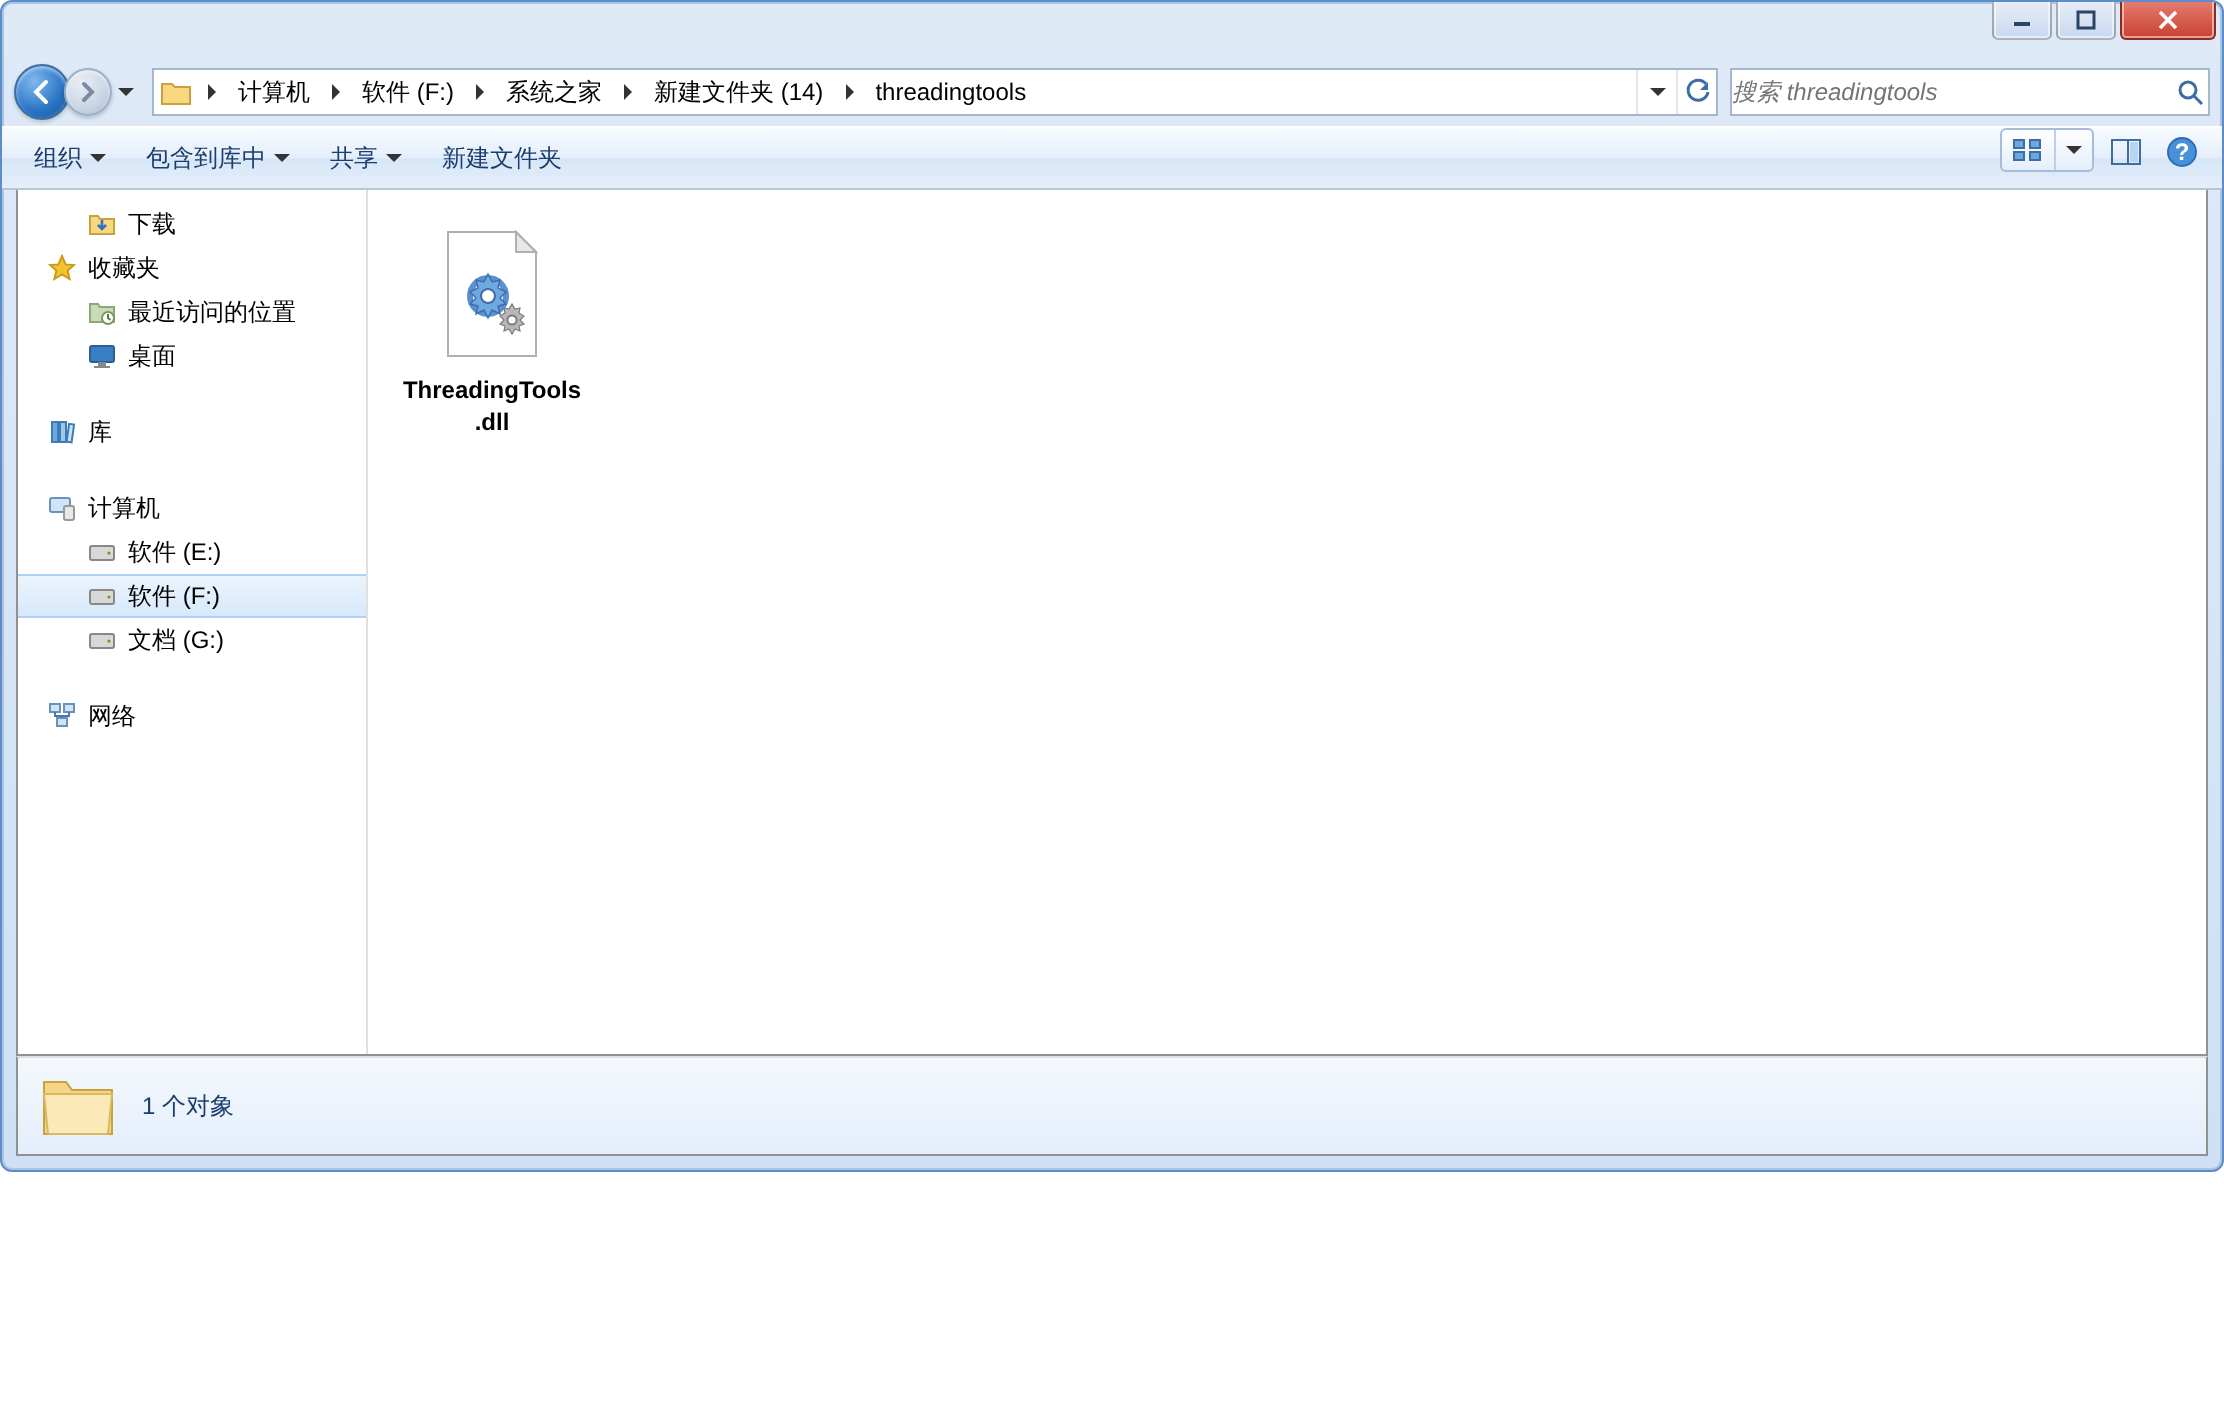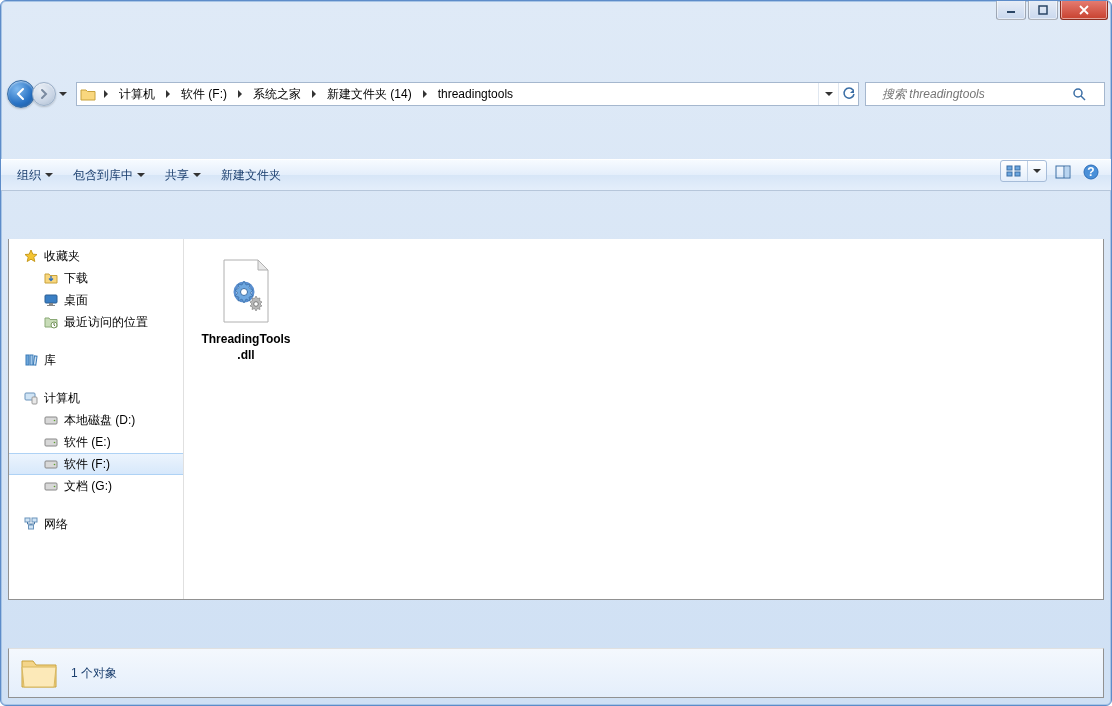--- a/index.html
+++ b/index.html
@@ -1,18 +1,18 @@
 <!DOCTYPE html>
 <html><head>
 <meta charset="utf-8">
 <style>
 * { margin:0; padding:0; box-sizing:border-box; font-family:"Microsoft YaHei","Segoe UI",Tahoma,sans-serif; font-size:12px; }
 body { background:#fff; width:1112px; height:706px; overflow:hidden; }
 
-.window { width:1112px; height:706px; border:1px solid #5d8cc9; background:linear-gradient(to bottom,#dfeaf7 0,#cfe0f4 100%); display:flex; flex-direction:column; border-radius:6px; overflow:hidden; box-shadow:0 0 0 1px #a8c5e6 inset;gap:48px; }
+.window { width:1112px; height:586px; border:1px solid #5d8cc9; background:linear-gradient(to bottom,#dfeaf7 0,#cfe0f4 100%); display:flex; flex-direction:column; border-radius:6px; overflow:hidden; box-shadow:0 0 0 1px #a8c5e6 inset; }
 
 
 .titlebar { height:28px; display:flex; justify-content:flex-end; align-items:flex-start; padding:0 3px; background:transparent; }
 .winbtns { display:flex; gap:2px; margin-top:-1px; }
 .winbtn { width:30px; height:20px; border:1px solid rgba(0,0,0,.25); border-top:none; border-radius:0 0 3px 3px; display:flex; align-items:center; justify-content:center; background:linear-gradient(to bottom,#e8eef7,#c9d8ee); box-shadow:0 0 0 1px rgba(255,255,255,.5) inset; cursor:default; }
 .winbtn.close { width:48px; background:linear-gradient(to bottom,#e67e73,#c8412f); border-color:#8b2d1f; }
 .winbtn svg { display:block; }
 
 
 .navbar { height:34px; display:flex; align-items:center; padding:0 6px; gap:6px; }
@@ -21,21 +21,21 @@
 .navcircle.fwd { width:24px; height:24px; background:radial-gradient(circle at 35% 30%,#e9eef5 0,#c9d5e5 60%,#a7b8cd 100%); border-color:#9cb0c8; margin-left:-3px; }
 .navdrop { width:14px; height:18px; display:flex; align-items:center; justify-content:center; cursor:default; }
 .crumbbar { flex:1; height:24px; background:#fff; border:1px solid #a5b7ce; display:flex; align-items:center; overflow:hidden; }
 .crumbicon { width:22px; height:22px; display:flex; align-items:center; justify-content:center; }
 .crumb { display:flex; align-items:center; height:100%; }
 .crumb-seg { padding:0 6px; height:100%; display:flex; align-items:center; cursor:default; }
 .crumb-arrow { width:14px; height:100%; display:flex; align-items:center; justify-content:center; cursor:default; }
 .crumbfill { flex:1; }
 .crumbend { display:flex; }
 .crumbbtn { width:20px; height:22px; display:flex; align-items:center; justify-content:center; border-left:1px solid #e0e7f0; cursor:default; }
-.search { width:240px; height:24px; background:#fff; border:1px solid #a5b7ce; display:flex; align-items:center; padding:0 16px; }
+.search { width:240px; height:24px; background:#fff; border:1px solid #a5b7ce; display:flex; align-items:center; padding:0 0; }
 .search input { flex:1; border:none; outline:none; font-style:italic; color:#888; background:transparent; }
 .search-icon { width:18px; display:flex; align-items:center; justify-content:center; color:#3b6ea5; }
 
 
 .toolbar { height:32px; background:linear-gradient(to bottom,#f7fbff 0,#e4eefb 50%,#d7e6f7 51%,#e4eefb 100%); border-top:1px solid #fff; border-bottom:1px solid #b6c6da; display:flex; padding:0 8px; gap:4px; }
 .tbtn { padding:4px 8px; color:#1a3e6e; display:flex; align-items:center; gap:4px; cursor:default; border-radius:2px; }
 .tb-spacer { flex:1; }
 .tb-icon { width:24px; height:24px; display:flex; align-items:center; justify-content:center; border:1px solid transparent; border-radius:2px; cursor:default; }
 .tb-split { display:flex; align-items:center; border:1px solid #a6bcd9; border-radius:3px; height:22px; background:linear-gradient(to bottom,#fff,#e4eefb); }
 .tb-split .part { padding:0 5px; height:100%; display:flex; align-items:center; }
@@ -211,57 +211,57 @@
           <circle cx="8" cy="8" r="7" fill="#4a90d9" stroke="#2d6db8"></circle>
           <text x="8" y="12" text-anchor="middle" fill="#fff" font-size="11" font-weight="bold">?</text>
         </svg>
     </div>
   </div>
 
   <div class="body">
     <div class="sidebar">
 
       <div class="tree-group">
-        <div class="tree-item">
-          <div class="ti-icon">
-            <svg width="14" height="14">
-                <path d="M7 1 L8.8 5.2 L13 5.5 L9.8 8.3 L10.8 12.5 L7 10.2 L3.2 12.5 L4.2 8.3 L1 5.5 L5.2 5.2 Z" fill="#f4c430" stroke="#c89b1e"></path>
-              </svg>
-          </div>
-          <span class="ti-label">收藏夹</span>
-        </div>
         <div class="tree-item sub">
           <div class="ti-icon">
             <svg width="14" height="14">
                 <path d="M1 3 L5 3 L6 4.5 L13 4.5 L13 12 L1 12 Z" fill="#f9d77e" stroke="#c8a23d"></path>
                 <path d="M7 5 L7 9 M5 7.5 L7 9.5 L9 7.5" stroke="#3070c0" stroke-width="1.3" fill="none"></path>
               </svg>
           </div>
           <span class="ti-label">下载</span>
+        </div>
+        <div class="tree-item">
+          <div class="ti-icon">
+            <svg width="14" height="14">
+                <path d="M7 1 L8.8 5.2 L13 5.5 L9.8 8.3 L10.8 12.5 L7 10.2 L3.2 12.5 L4.2 8.3 L1 5.5 L5.2 5.2 Z" fill="#f4c430" stroke="#c89b1e"></path>
+              </svg>
+          </div>
+          <span class="ti-label">收藏夹</span>
+        </div>
+        <div class="tree-item sub">
+          <div class="ti-icon">
+            <svg width="14" height="14">
+                <path d="M1 3 L5 3 L6 4.5 L13 4.5 L13 12 L1 12 Z" fill="#c8dcb8" stroke="#8aa976"></path>
+                <circle cx="10" cy="10" r="3" fill="#fff" stroke="#7a9960"></circle>
+                <path d="M10 8 L10 10 L11.2 11" stroke="#5a7940" fill="none"></path>
+              </svg>
+          </div>
+          <span class="ti-label">最近访问的位置</span>
         </div>
         <div class="tree-item sub">
           <div class="ti-icon">
             <svg width="14" height="14">
                 <rect x="1" y="2" width="12" height="8" fill="#3a7fc4" stroke="#2a5f94" rx="1"></rect>
                 <rect x="5" y="10" width="4" height="2" fill="#888"></rect>
                 <rect x="3" y="12" width="8" height="1" fill="#888"></rect>
               </svg>
           </div>
           <span class="ti-label">桌面</span>
         </div>
-        <div class="tree-item sub">
-          <div class="ti-icon">
-            <svg width="14" height="14">
-                <path d="M1 3 L5 3 L6 4.5 L13 4.5 L13 12 L1 12 Z" fill="#c8dcb8" stroke="#8aa976"></path>
-                <circle cx="10" cy="10" r="3" fill="#fff" stroke="#7a9960"></circle>
-                <path d="M10 8 L10 10 L11.2 11" stroke="#5a7940" fill="none"></path>
-              </svg>
-          </div>
-          <span class="ti-label">最近访问的位置</span>
-        </div>
       </div>
 
       <div class="tree-group">
         <div class="tree-item">
           <div class="ti-icon">
             <svg width="14" height="14">
                 <rect x="2" y="2" width="3" height="10" fill="#6fa8dc" stroke="#3d7cb8"></rect>
                 <rect x="6" y="2" width="3" height="10" fill="#9fc5e8" stroke="#3d7cb8"></rect>
                 <rect x="10" y="3" width="2.5" height="9" fill="#cfe2f3" stroke="#3d7cb8" transform="rotate(8 11 7)"></rect>
               </svg>
@@ -272,29 +272,20 @@
 
       <div class="tree-group">
         <div class="tree-item">
           <div class="ti-icon">
             <svg width="14" height="14">
                 <rect x="1" y="2" width="10" height="7" fill="#d0e4f5" stroke="#6a93bb" rx="1"></rect>
                 <rect x="8" y="6" width="5" height="7" fill="#e8e8e8" stroke="#999" rx="1"></rect>
               </svg>
           </div>
           <span class="ti-label">计算机</span>
-        </div>
-        <div class="tree-item sub">
-          <div class="ti-icon">
-            <svg width="14" height="12">
-                <rect x="1" y="3" width="12" height="7" fill="#d8d8d8" stroke="#888" rx="1"></rect>
-                <circle cx="10.5" cy="6.5" r=".8" fill="#5aa02c"></circle>
-              </svg>
-          </div>
-          <span class="ti-label">本地磁盘 (D:)</span>
         </div>
         <div class="tree-item sub">
           <div class="ti-icon">
             <svg width="14" height="12">
                 <rect x="1" y="3" width="12" height="7" fill="#d8d8d8" stroke="#888" rx="1"></rect>
                 <circle cx="10.5" cy="6.5" r=".8" fill="#5aa02c"></circle>
               </svg>
           </div>
           <span class="ti-label">软件 (E:)</span>
         </div>

